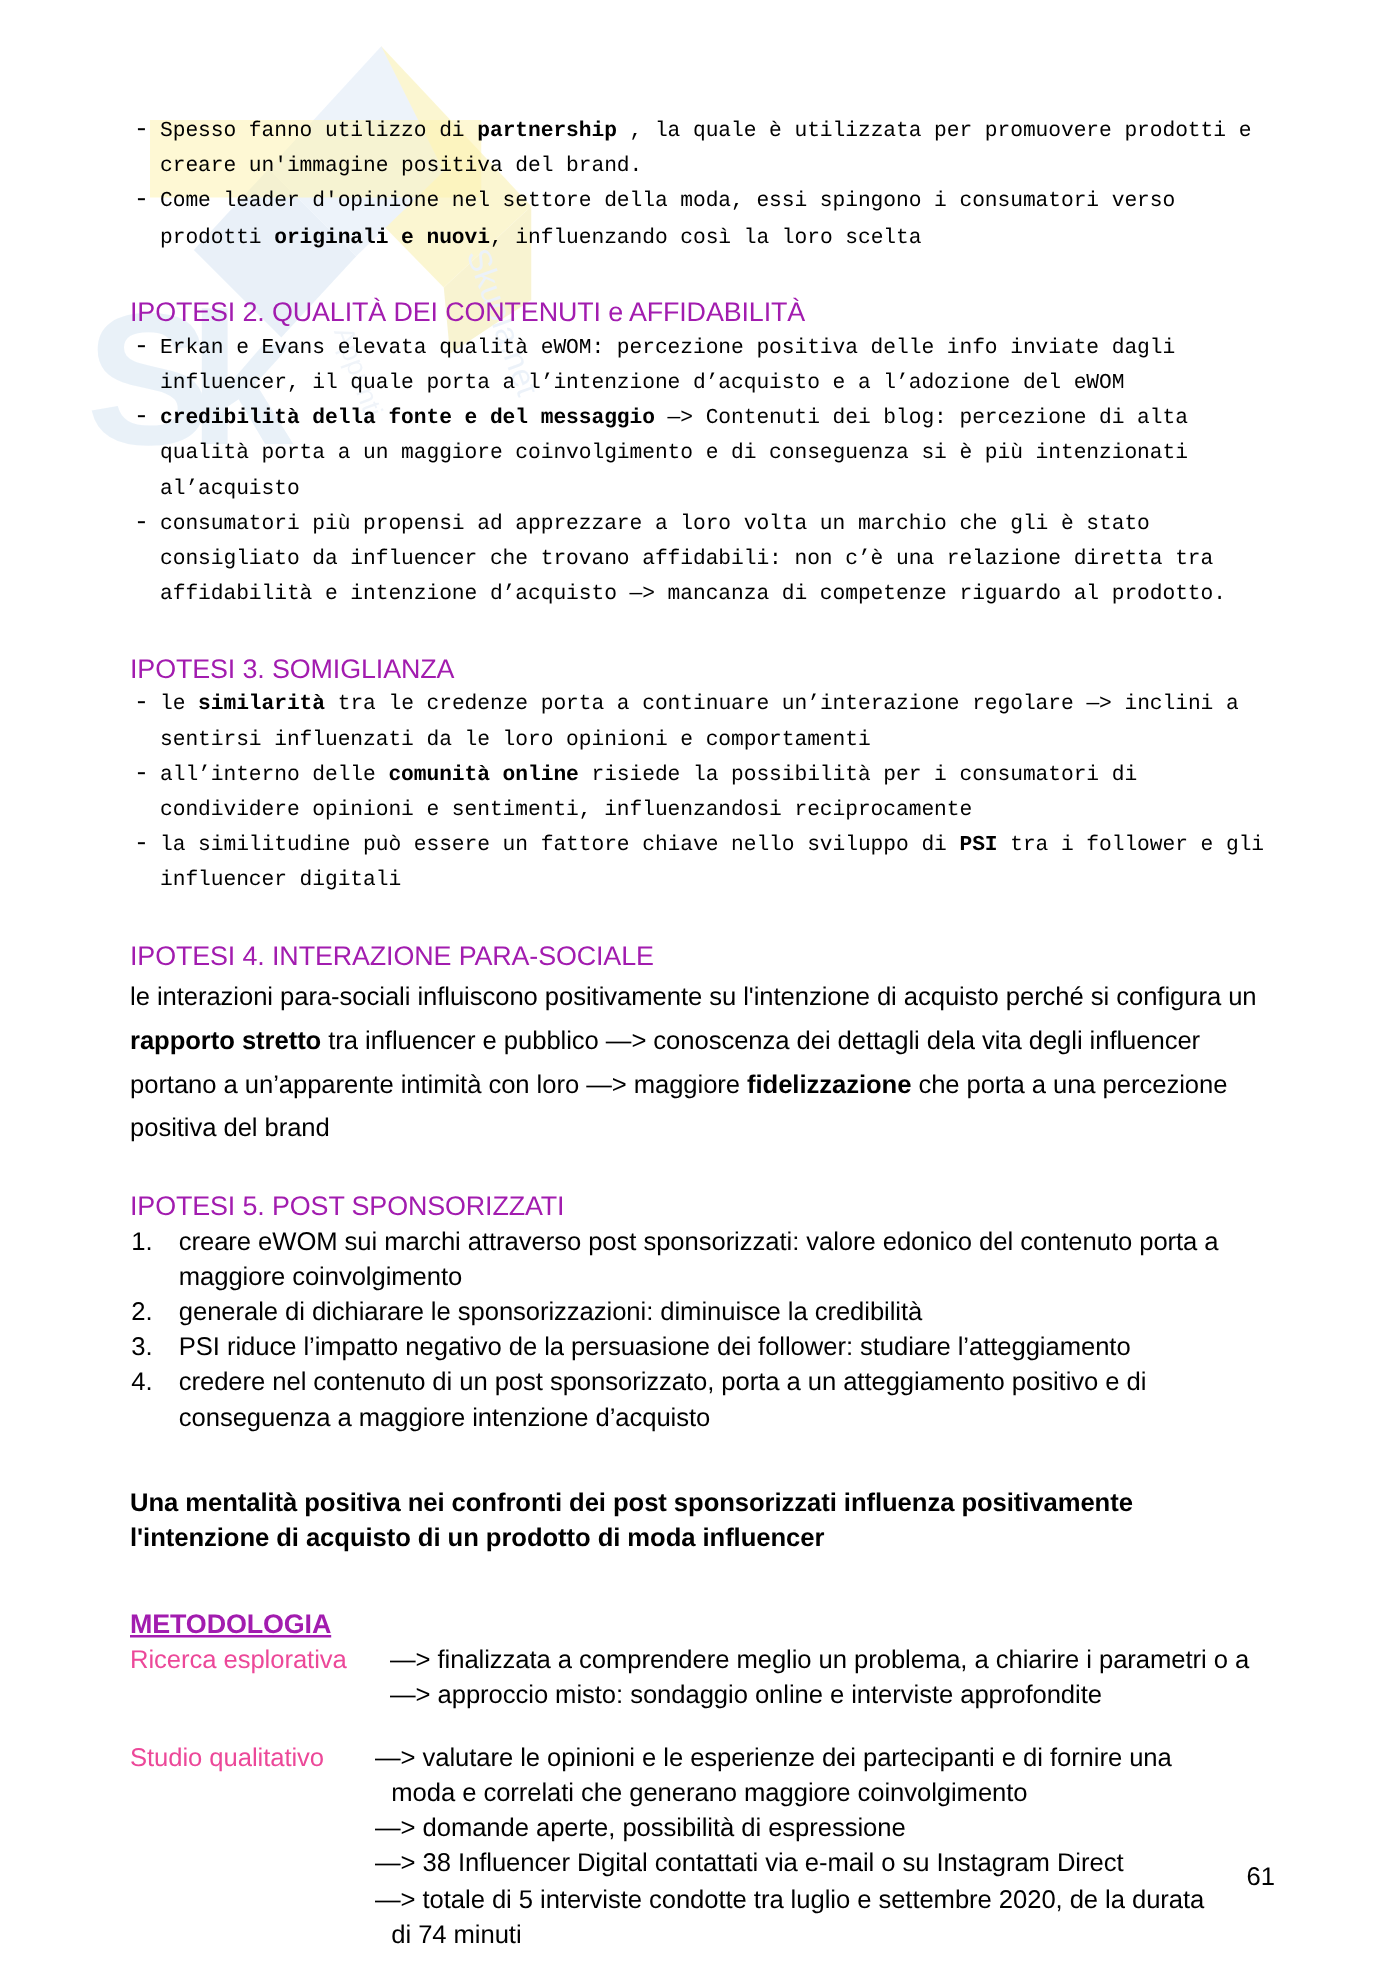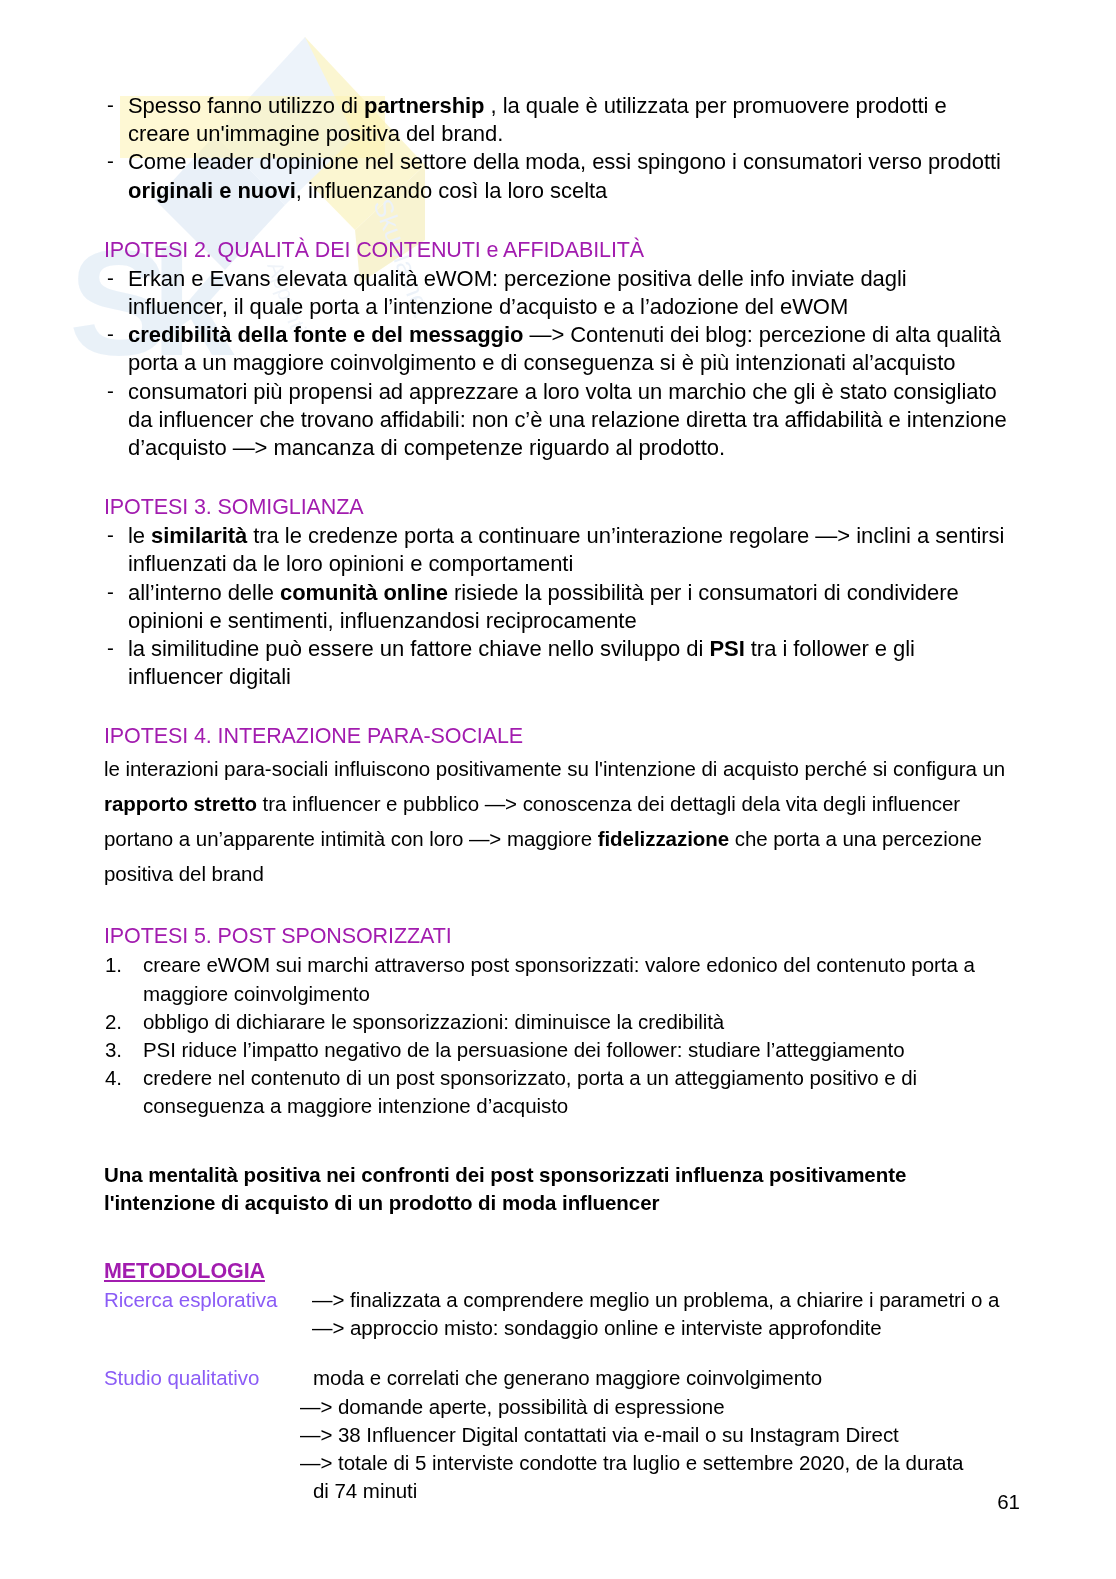--- a/index.html
+++ b/index.html
@@ -61,23 +61,24 @@
   }
 
   ul.dash-list, ol.num-list {
     list-style: none;
     margin: 0;
     padding: 0;
   }
   ul.dash-list > li {
     position: relative;
     padding-left: 24px;
-    font-size: 22px;
-    line-height: 28.2px;
-    letter-spacing: -0.05px;
+    font-size: 17px;
+    line-height: 28.2px;
+    letter-spacing: -0.05px;
+    font-family: Liberation Mono, monospace;
   }
   ul.dash-list > li::before {
     content: "-";
     position: absolute;
     left: 3px;
     top: -1px;
     color: #000;
     font-size: 20.5px;
   }
 
@@ -112,21 +113,21 @@
     line-height: 28.2px;
     letter-spacing: -0.05px;
   }
 
   
   .meth-row {
     display: flex;
     align-items: flex-start;
   }
   .meth-label {
-    color: #8b5cf6;
+    color: #ec4899;
     font-size: 20.5px;
     line-height: 28.2px;
     white-space: nowrap;
     flex: 0 0 auto;
     letter-spacing: -0.05px;
   }
   .meth-body {
     flex: 1 1 auto;
     font-size: 20.5px;
     line-height: 28.2px;
@@ -218,21 +219,21 @@
     <div class="section-head">IPOTESI 4. INTERAZIONE PARA-SOCIALE</div>
     <div class="body-line">
       <span>le interazioni para-sociali influiscono positivamente su l'intenzione di acquisto perché si configura un </span><b>rapporto stretto</b><span> tra influencer e pubblico —&gt; conoscenza dei dettagli dela vita degli influencer portano a un’apparente intimità con loro —&gt; maggiore </span><b>fidelizzazione</b><span> che porta a una percezione positiva del brand</span>
     </div>
 
     <div class="gap-l"></div>
 
     <div class="section-head">IPOTESI 5. POST SPONSORIZZATI</div>
     <ol class="num-list">
       <li>creare eWOM sui marchi attraverso post sponsorizzati: valore edonico del contenuto porta a maggiore coinvolgimento</li>
-      <li>obbligo di dichiarare le sponsorizzazioni: diminuisce la credibilità</li>
+      <li>generale di dichiarare le sponsorizzazioni: diminuisce la credibilità</li>
       <li>PSI riduce l’impatto negativo de la persuasione dei follower: studiare l’atteggiamento</li>
       <li>credere nel contenuto di un post sponsorizzato, porta a un atteggiamento positivo e di conseguenza a maggiore intenzione d’acquisto</li>
     </ol>
 
     <div class="gap-xl"></div>
 
     <div class="statement">
       <div>Una mentalità positiva nei confronti dei post sponsorizzati influenza positivamente</div>
       <div>l'intenzione di acquisto di un prodotto di moda influencer</div>
     </div>
@@ -247,20 +248,21 @@
         <span class="ln hang">—&gt; finalizzata a comprendere meglio un problema, a chiarire i parametri o a</span>
         <span class="ln hang">—&gt; approccio misto: sondaggio online e interviste approfondite</span>
       </div>
     </div>
 
     <div class="gap-m"></div>
 
     <div class="meth-row r2">
       <div class="meth-label">Studio qualitativo</div>
       <div class="meth-body">
+        <span class="ln hang">—&gt; valutare le opinioni e le  esperienze dei partecipanti e di fornire una</span>
         <span class="ln cont">moda e correlati che generano maggiore coinvolgimento</span>
         <span class="ln hang">—&gt; domande aperte, possibilità di espressione</span>
         <span class="ln hang">—&gt; 38 Influencer Digital contattati via e-mail o su Instagram Direct</span>
         <span class="ln hang">—&gt; totale di 5 interviste condotte tra luglio e settembre 2020, de la durata</span>
         <span class="ln cont">di 74 minuti</span>
       </div>
     </div>
 
     <div class="gap-m"></div>
 

